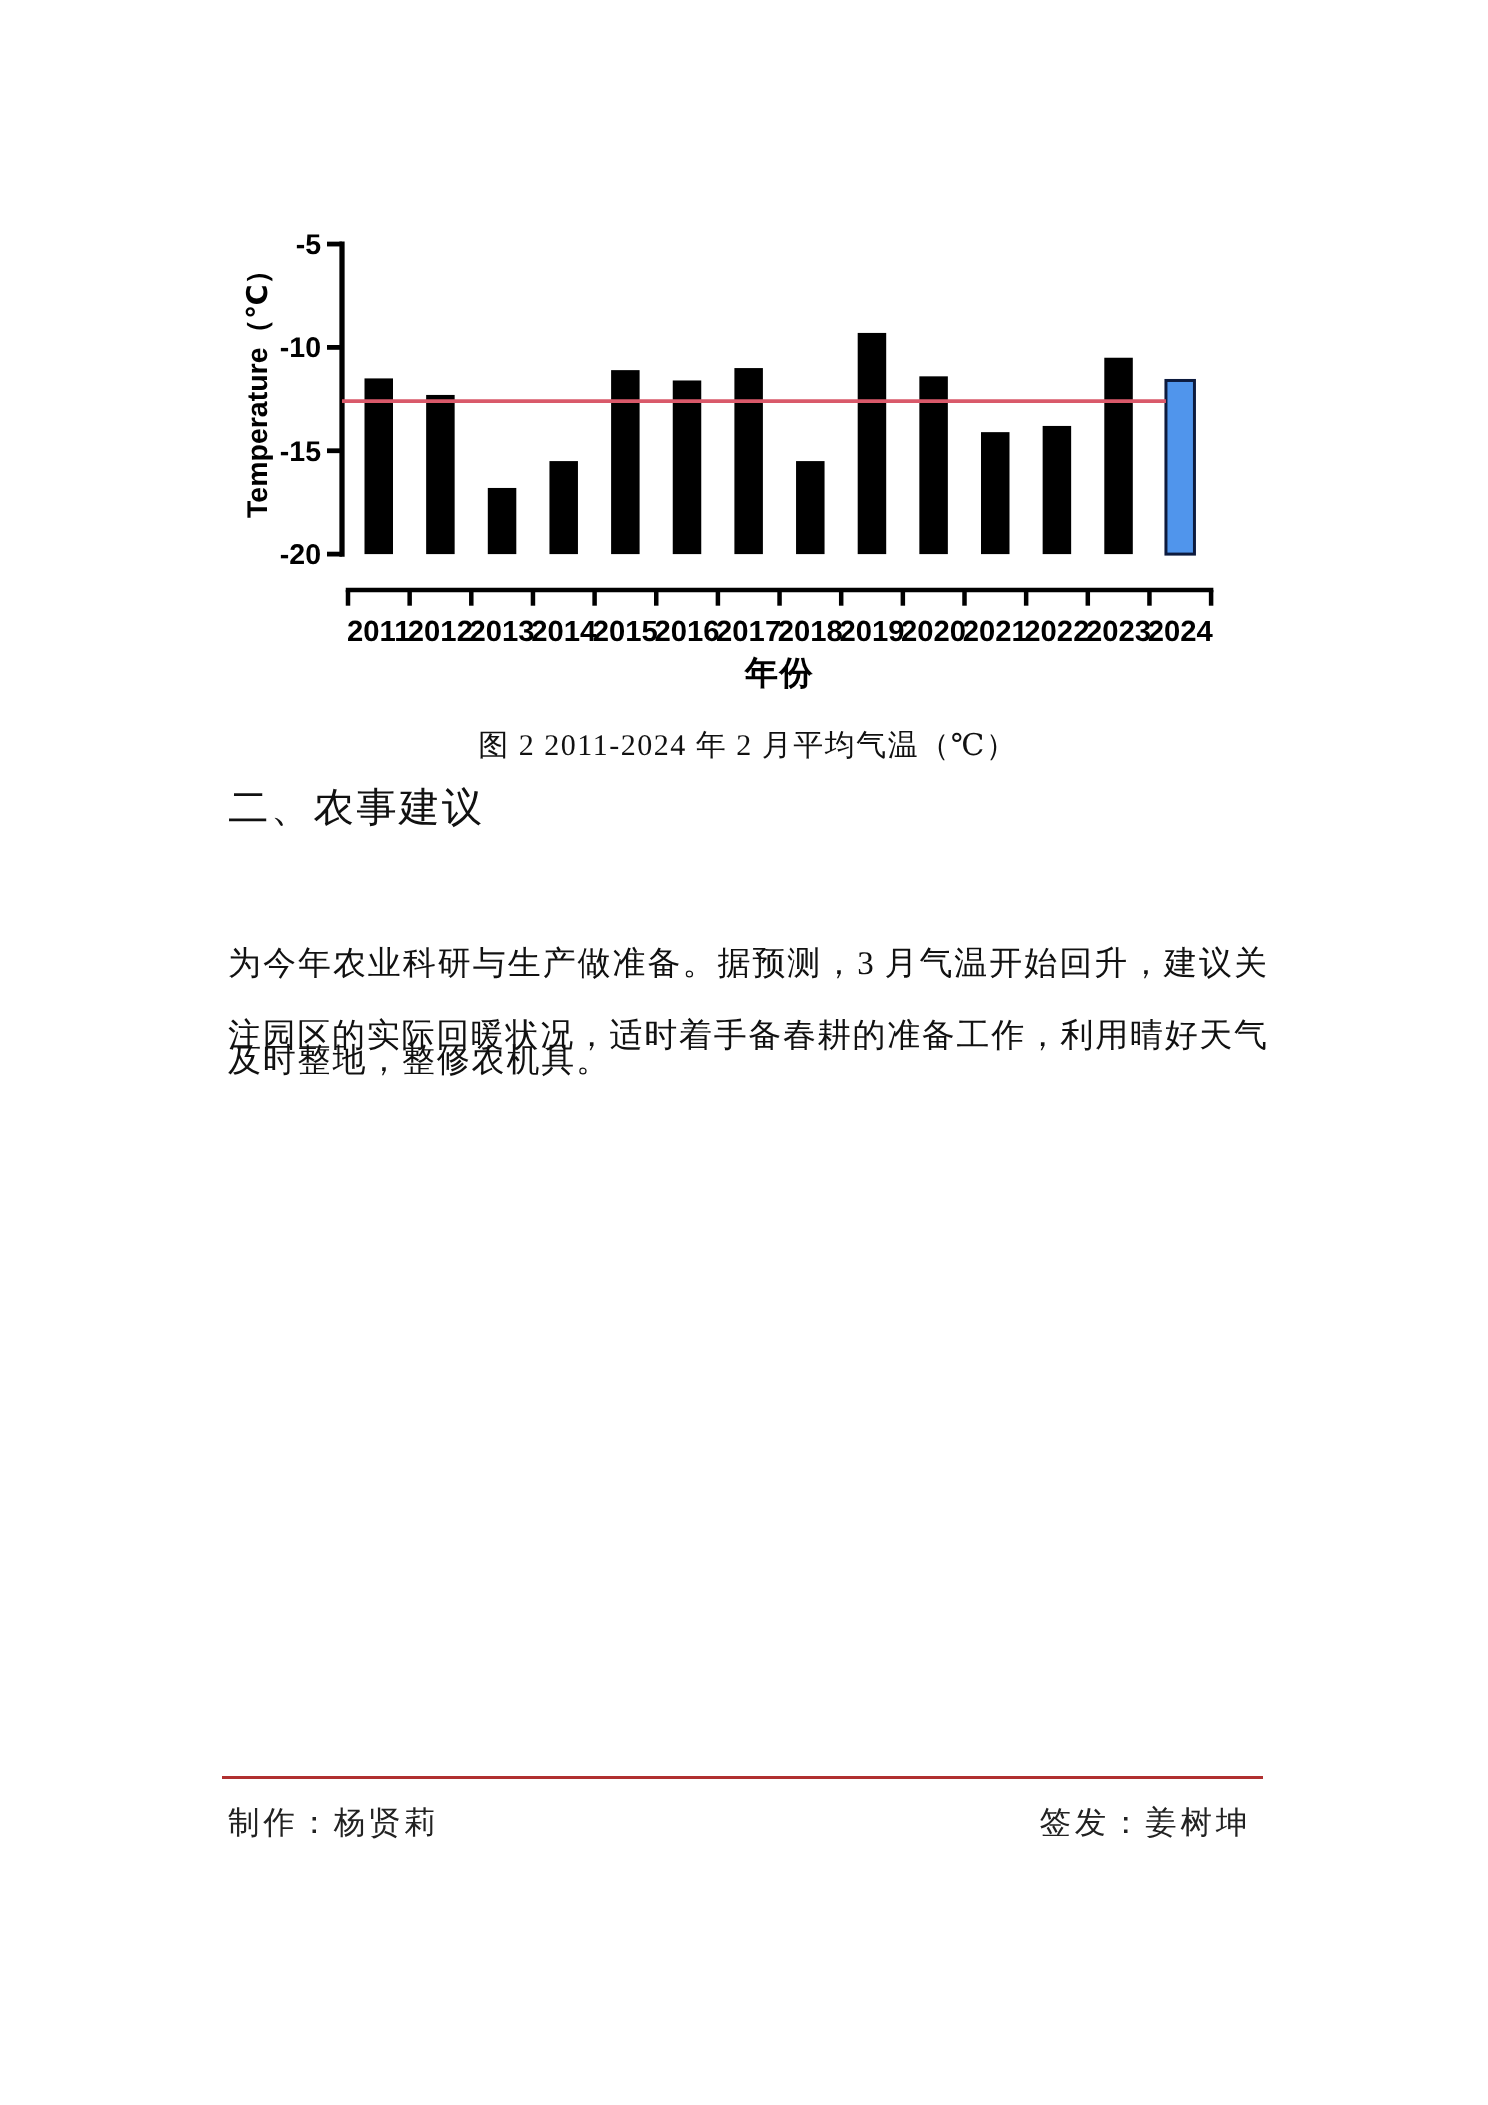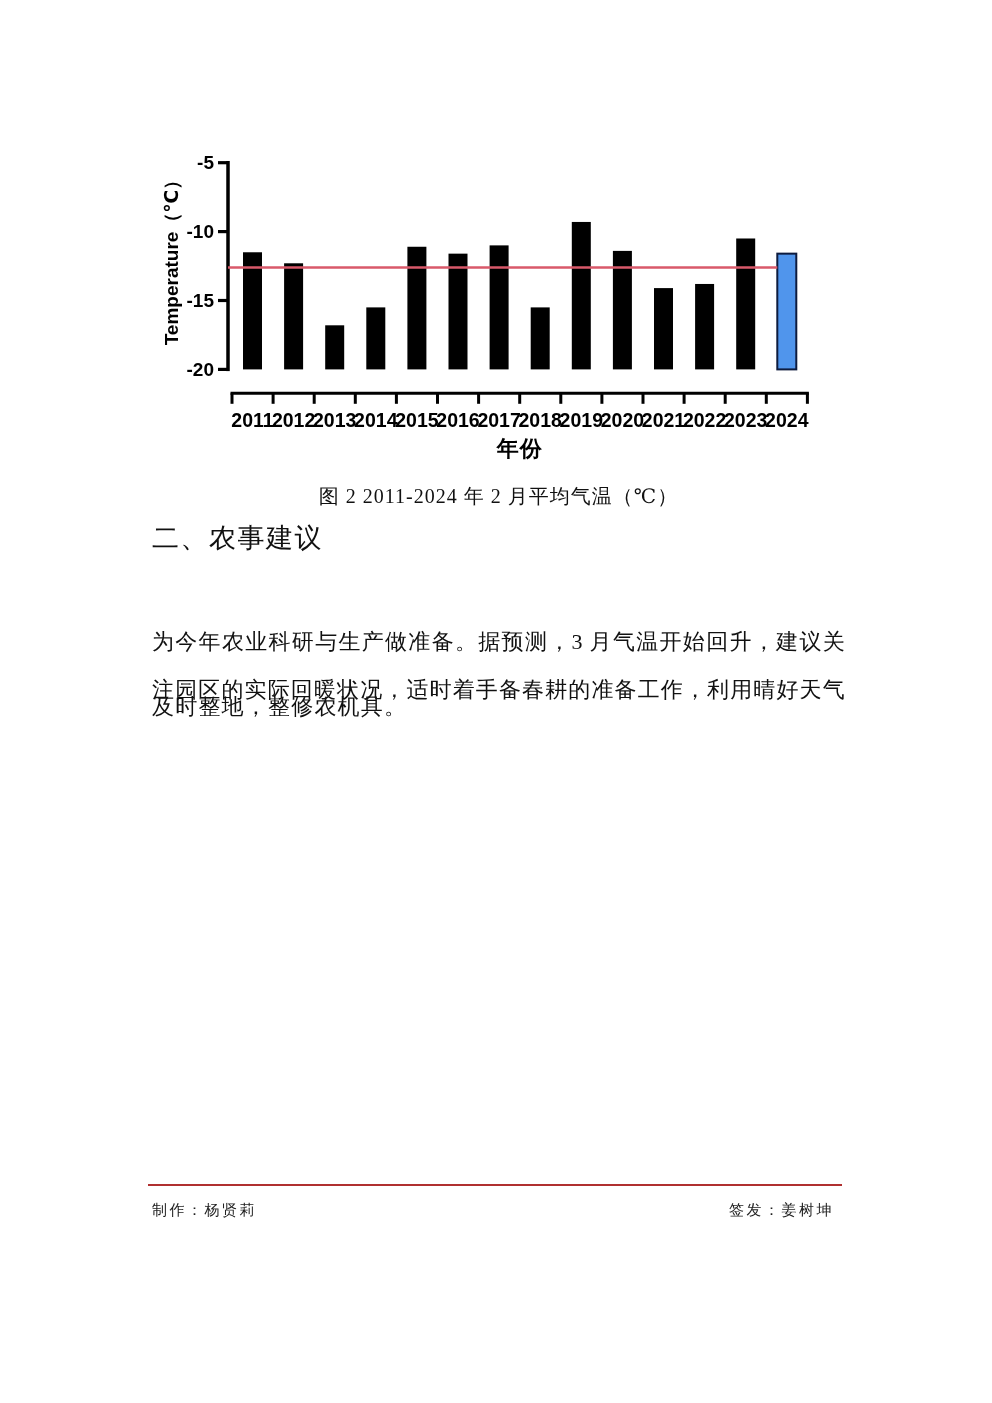--- a/index.html
+++ b/index.html
@@ -30,21 +30,21 @@
     text-align:justify;text-align-last:justify;text-justify:inter-character;
     letter-spacing:0.3px;
   }
   .para-line.first{text-indent:38px;}
   .para-line.last{text-align-last:left;letter-spacing:1.2px;}
   .footer-rule{
     position:absolute;left:148px;top:1184px;width:694px;height:2px;
     background:#b03030;
   }
   .footer-text{
-    position:absolute;top:1201px;font-size:15px;letter-spacing:2.5px;color:#222;
+    position:absolute;top:1201px;font-size:21px;letter-spacing:2.5px;color:#222;
     white-space:nowrap;
   }
   .footer-left{left:152px;}
   .footer-right{right:158px;text-align:right;}
 </style>
 </head>
 <body>
 
 <div class="page">
 

